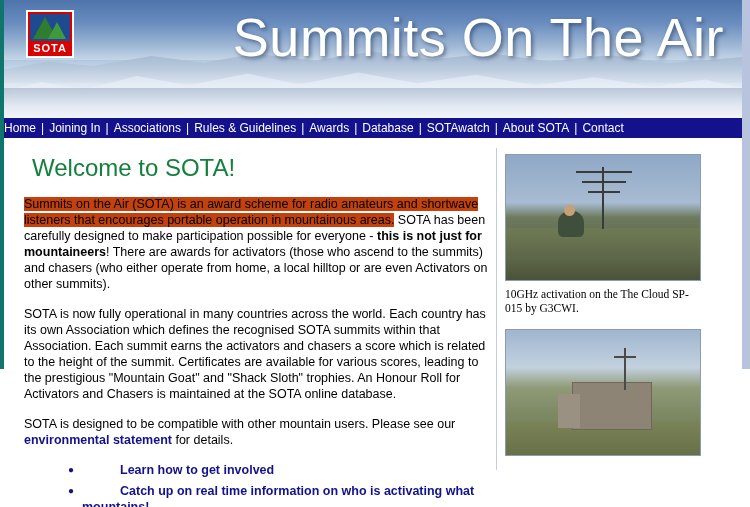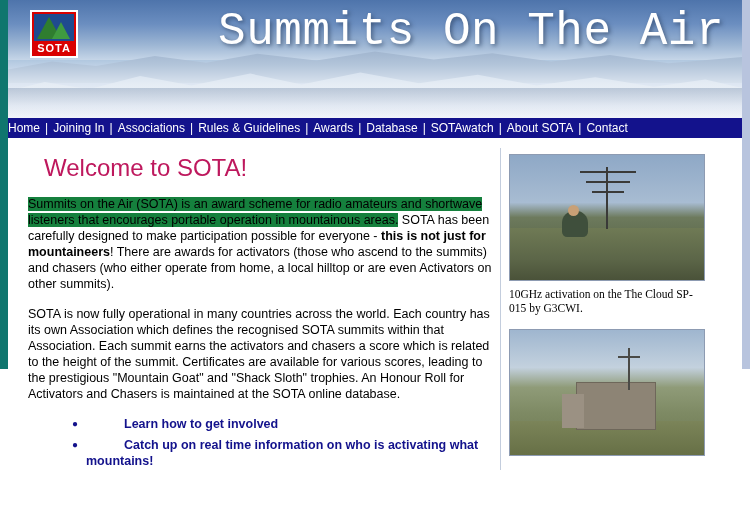--- a/index.html
+++ b/index.html
@@ -13,21 +13,21 @@
     font-family: "Liberation Sans", sans-serif;
     font-size: 13px;
     color: #000000;
     overflow: hidden;
   }
   .page {
     position: relative;
     width: 750px;
     height: 369px;
     box-sizing: border-box;
-    border-left: 8px solid #0f766e;
+    border-left: 4px solid #0f766e;
     border-right: 8px solid #b8c4de;
     background: #ffffff;
   }
   
   .banner {
     position: relative;
     height: 118px;
     background: linear-gradient(to bottom, #5a7fb5 0%, #7fa0c8 28%, #a9c2dc 48%, #cfdced 62%, #e8eef6 78%, #dfe7f1 100%);
     overflow: hidden;
   }
@@ -50,26 +50,25 @@
   }
   .ridge-shadow {
     position: absolute;
     left: 0; right: 0; top: 88px; height: 30px;
     background: linear-gradient(to bottom, rgba(150,168,192,0.55) 0%, rgba(200,212,230,0.3) 60%, rgba(235,240,247,0) 100%);
   }
   .banner-title {
     position: absolute;
     right: 18px;
     top: 6px;
-    font-size: 46px;
+    font-size: 54px;
     color: #ffffff;
     letter-spacing: 0.5px;
     text-shadow: 2px 2px 4px rgba(40,60,90,0.65);
     font-weight: normal;
-    font-family: Liberation Mono, monospace;
   }
   .logo {
     position: absolute;
     left: 22px;
     top: 10px;
     width: 48px;
     height: 48px;
     background: #d90000;
     border: 2px solid #ffffff;
     box-sizing: border-box;
@@ -127,32 +126,32 @@
     position: relative;
     padding: 0;
   }
   .main-col {
     width: 492px;
     padding: 12px 0 0 20px;
     box-sizing: border-box;
     float: left;
   }
   h1.page-title {
-    margin: 4px 0 14px 16px;
+    margin: 4px 0 14px 8px;
     font-size: 24px;
     font-weight: normal;
-    color: #be185d;
+    color: #15803d;
   }
   .main-col p {
     margin: 0 0 14px 0;
     line-height: 16px;
     font-size: 12.5px;
   }
   .highlight {
-    background: #15803d;
+    background: #c2410c;
   }
   .bold { font-weight: bold; }
   a.inline-link {
     color: #13128c;
     text-decoration: none;
     font-weight: bold;
   }
   ul.links {
     margin: 6px 0 0 0;
     padding-left: 58px;
@@ -312,20 +311,21 @@
 
   <div class="content clearfix">
 
     <div class="main-col">
       <h1 class="page-title">Welcome to SOTA!</h1>
 
       <p><span class="highlight">Summits on the Air (SOTA) is an award scheme for radio amateurs and shortwave listeners that encourages portable operation in mountainous areas.</span><span> SOTA has been carefully designed to make participation possible for everyone - </span><span class="bold">this is not just for mountaineers</span><span>! There are awards for activators (those who ascend to the summits) and chasers (who either operate from home, a local hilltop or are even Activators on other summits).</span></p>
 
       <p>SOTA is now fully operational in many countries across the world. Each country has its own Association which defines the recognised SOTA summits within that Association. Each summit earns the activators and chasers a score which is related to the height of the summit. Certificates are available for various scores, leading to the prestigious "Mountain Goat" and "Shack Sloth" trophies. An Honour Roll for Activators and Chasers is maintained at the SOTA online database.</p>
 
+      <p><span>SOTA is designed to be compatible with other mountain users. Please see our </span><a href="#" class="inline-link">environmental statement</a><span> for details.</span></p>
 
       <ul class="links">
         <li><a href="#">Learn how to get involved</a></li>
         <li><a href="#">Catch up on real time information on who is activating what mountains!</a></li>
 
       </ul>
     </div>
 
     <div class="side-col">
       <div class="photo p1">

